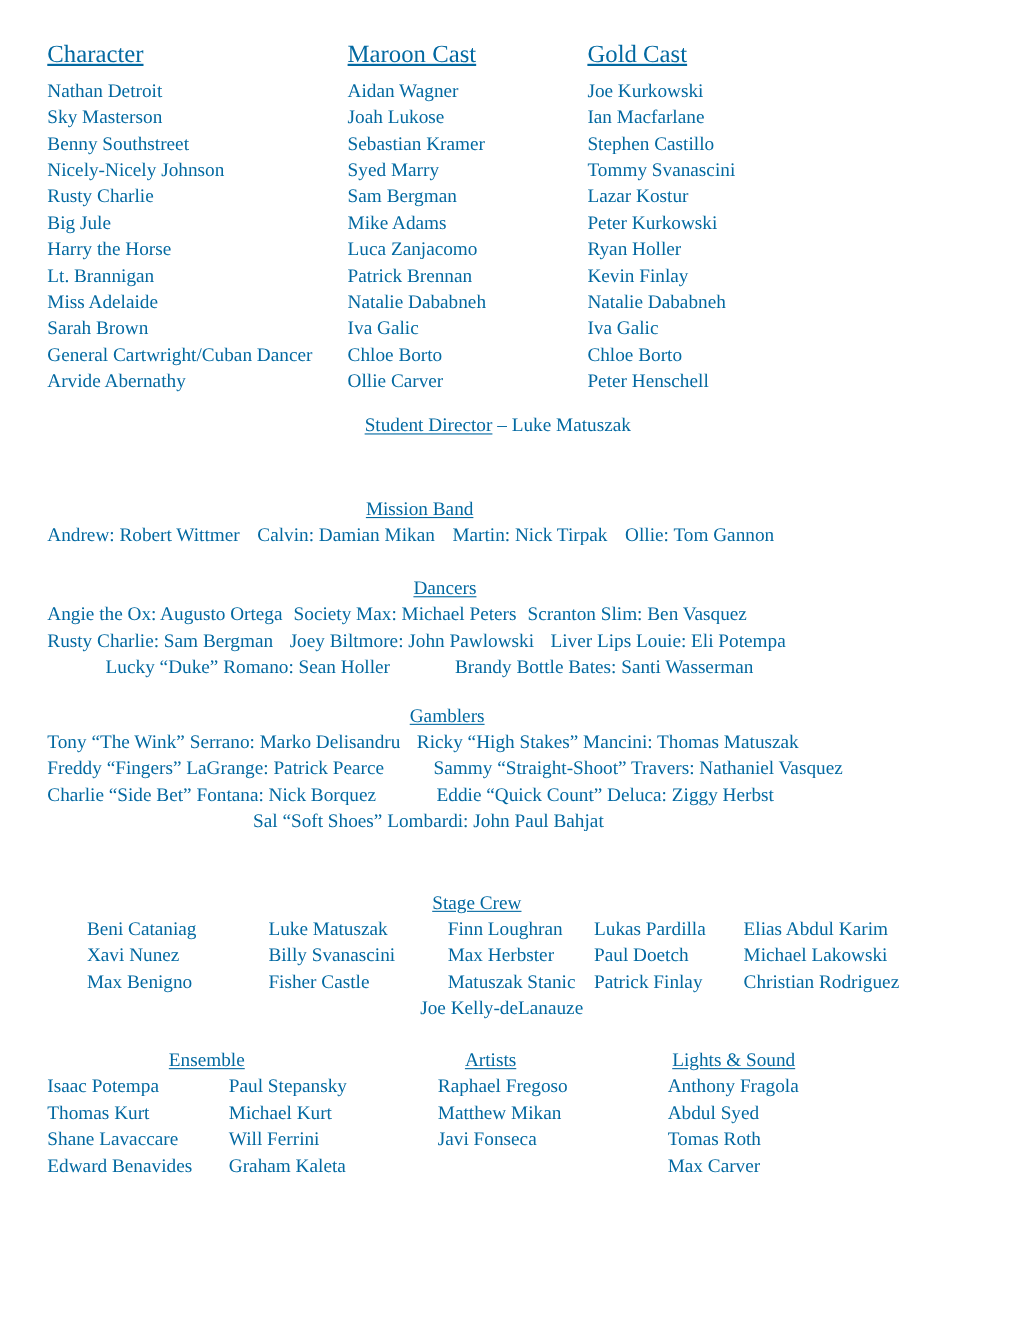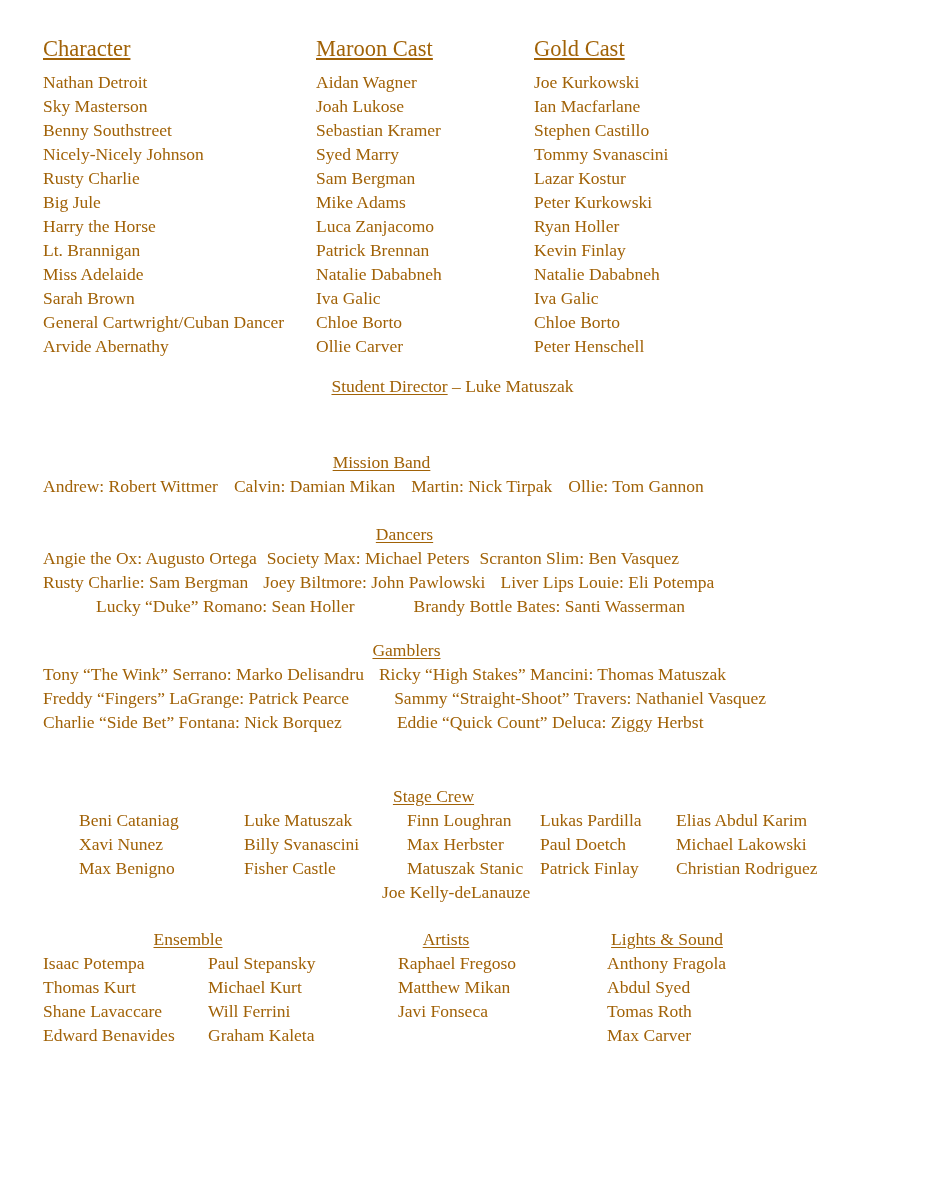--- a/index.html
+++ b/index.html
@@ -3,21 +3,21 @@
 <meta charset="utf-8">
 <style>
   html,body{margin:0;padding:0;background:#ffffff;}
   .page{
     position:relative;
     width:927px;height:1200px;
     box-sizing:border-box;
     padding:34px 43px 0 43px;
     overflow:hidden;
     background:#ffffff;
-    color:#a16207;
+    color:#0369a1;
     font-family:"Liberation Serif","DejaVu Serif",serif;
     font-size:17.5px;
     line-height:24px;
   }
   .u{text-decoration:underline;text-underline-offset:2px;}
 
   
   .cast-grid{display:grid;grid-template-columns:273px 218px 1fr;}
   .col-header{font-size:22.5px;line-height:30px;margin-bottom:6px;white-space:nowrap;}
   .cast-name{white-space:nowrap;}
@@ -154,20 +154,23 @@
       <span>Ricky “High Stakes” Mancini: Thomas Matuszak</span>
     </div>
     <div class="flex-line gap45">
       <span>Freddy “Fingers” LaGrange: Patrick Pearce</span>
       <span>Sammy “Straight-Shoot” Travers: Nathaniel Vasquez</span>
     </div>
     <div class="flex-line gap55">
       <span>Charlie “Side Bet” Fontana: Nick Borquez</span>
       <span>Eddie “Quick Count” Deluca: Ziggy Herbst</span>
     </div>
+    <div class="flex-line ind-gam4">
+      <span>Sal “Soft Shoes” Lombardi: John Paul Bahjat</span>
+    </div>
   </div>
 
   <div class="sec-sc">
     <div class="center-head head-sc"><span class="u">Stage Crew</span></div>
     <div class="sc-grid">
       <div>Beni Cataniag</div>
       <div>Luke Matuszak</div>
       <div>Finn Loughran</div>
       <div>Lukas Pardilla</div>
       <div>Elias Abdul Karim</div>

